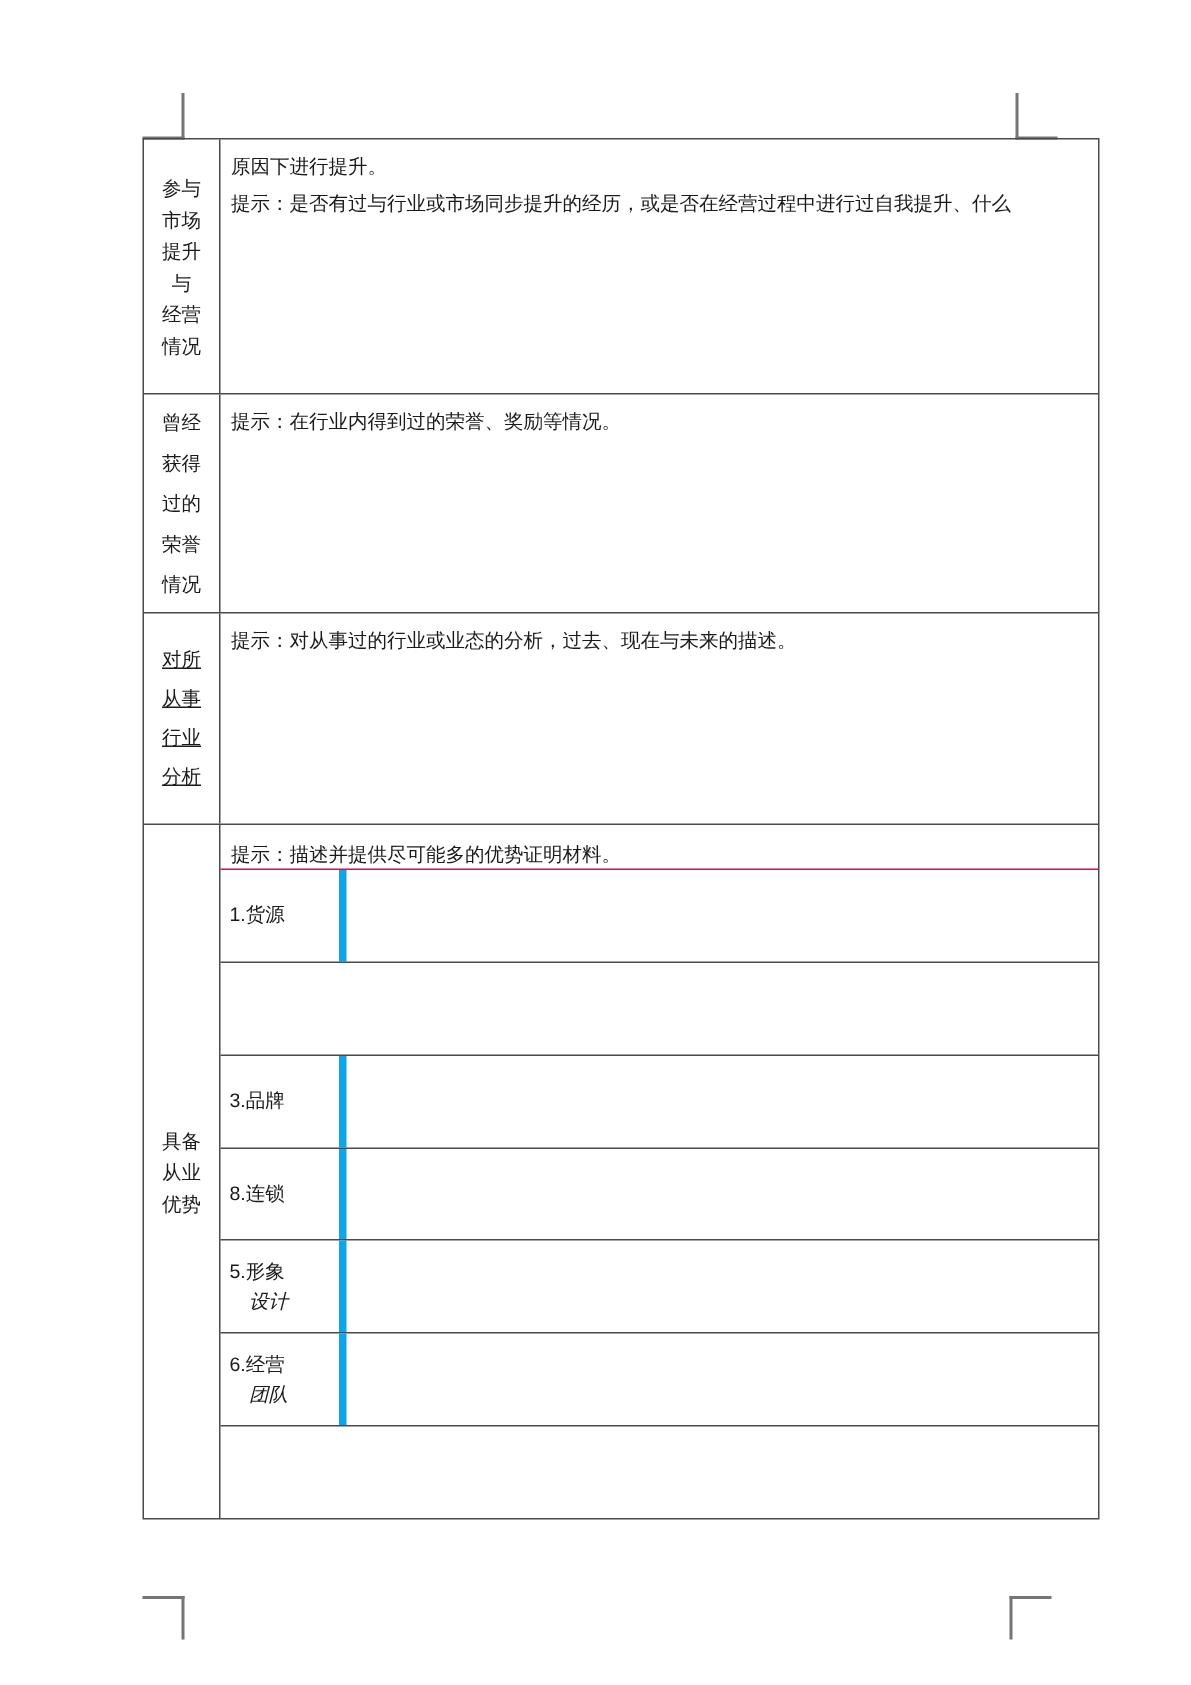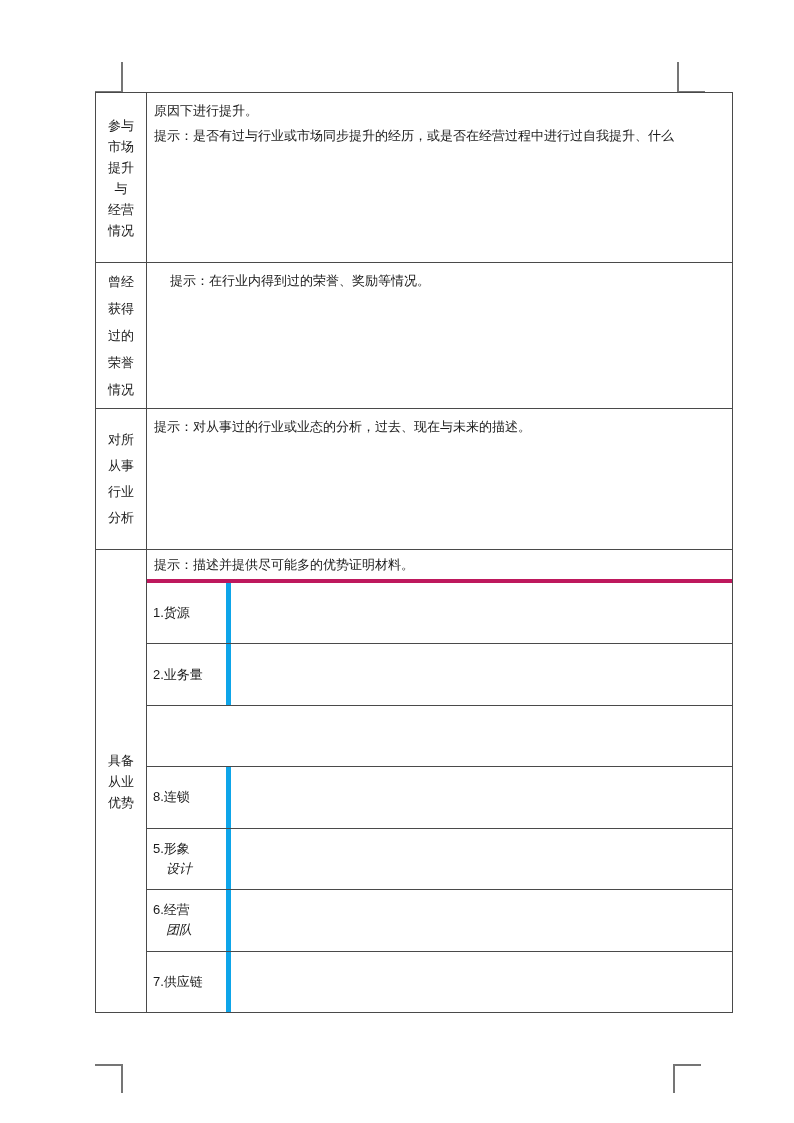--- a/index.html
+++ b/index.html
@@ -16,39 +16,39 @@
   .crop.br{left:673px;top:1064px;width:26px;height:27px;border-left:2px solid #757575;border-top:2px solid #757575;}
   
   .form-table{
     position:absolute;left:95px;top:92px;width:636px;height:919px;
     border:1px solid #4a4a4a;display:flex;flex-direction:column;
     font-size:13px;
   }
   .section{display:flex;flex-direction:row;}
   .section + .section{border-top:1px solid #4a4a4a;}
   .sec-1{height:169px;}
-  .sec-2{height:145px;gap:16px;}
+  .sec-2{height:145px;}
   .sec-3{height:140px;}
   .sec-4{flex:1;}
   
   .sec-header{
     width:50px;border-right:1px solid #4a4a4a;flex:none;
     display:flex;flex-direction:column;justify-content:center;align-items:center;
     text-align:right;
   }
   .sec-1 .sec-header div{line-height:21px;}
   .sec-2 .sec-header div{line-height:27px;}
-  .sec-3 .sec-header div{line-height:26px;}
+  .sec-3 .sec-header div{line-height:26px;text-decoration:underline;}
   .sec-4 .sec-header div{line-height:21px;}
   
   .sec-content{flex:1;display:flex;flex-direction:column;min-width:0;}
   .hint{padding:5px 10px 0 7px;line-height:25px;}
   .hint div{white-space:nowrap;}
   
-  .hint-row{height:29px;border-bottom:4px solid #be185d;display:flex;align-items:center;padding-left:7px;flex:none;}
+  .hint-row{height:29px;border-bottom:1px solid #be185d;display:flex;align-items:flex-end;padding-left:7px;flex:none;}
   .sub-row{flex:1;display:flex;flex-direction:row;min-height:0;}
   .sub-row + .sub-row{border-top:1px solid #4a4a4a;}
   .sub-label{
     width:73px;flex:none;border-right:5px solid #0ea5e9;
     display:flex;flex-direction:column;justify-content:center;
     padding-left:6px;line-height:20px;
   }
   .sub-label div:nth-child(2){padding-left:13px;font-style:italic;}
   .sub-input{flex:1;}
 </style>
@@ -120,27 +120,27 @@
       </div>
 
       <div class="sub-row">
         <div class="sub-label">
           <div>1.货源</div>
         </div>
         <div class="sub-input"></div>
       </div>
 
       <div class="sub-row">
-        <div class="sub-label">
-          <div>2.业务量</div>
-        </div>
         <div class="sub-input"></div>
       </div>
 
       <div class="sub-row">
+        <div class="sub-label">
+          <div>3.品牌</div>
+        </div>
         <div class="sub-input"></div>
       </div>
 
       <div class="sub-row">
         <div class="sub-label">
           <div>8.连锁</div>
         </div>
         <div class="sub-input"></div>
       </div>
 
@@ -154,21 +154,18 @@
 
       <div class="sub-row">
         <div class="sub-label">
           <div>6.经营</div>
           <div>团队</div>
         </div>
         <div class="sub-input"></div>
       </div>
 
       <div class="sub-row">
-        <div class="sub-label">
-          <div>7.供应链</div>
-        </div>
         <div class="sub-input"></div>
       </div>
 
     </div>
   </div>
 </div>
 
 </body></html>

